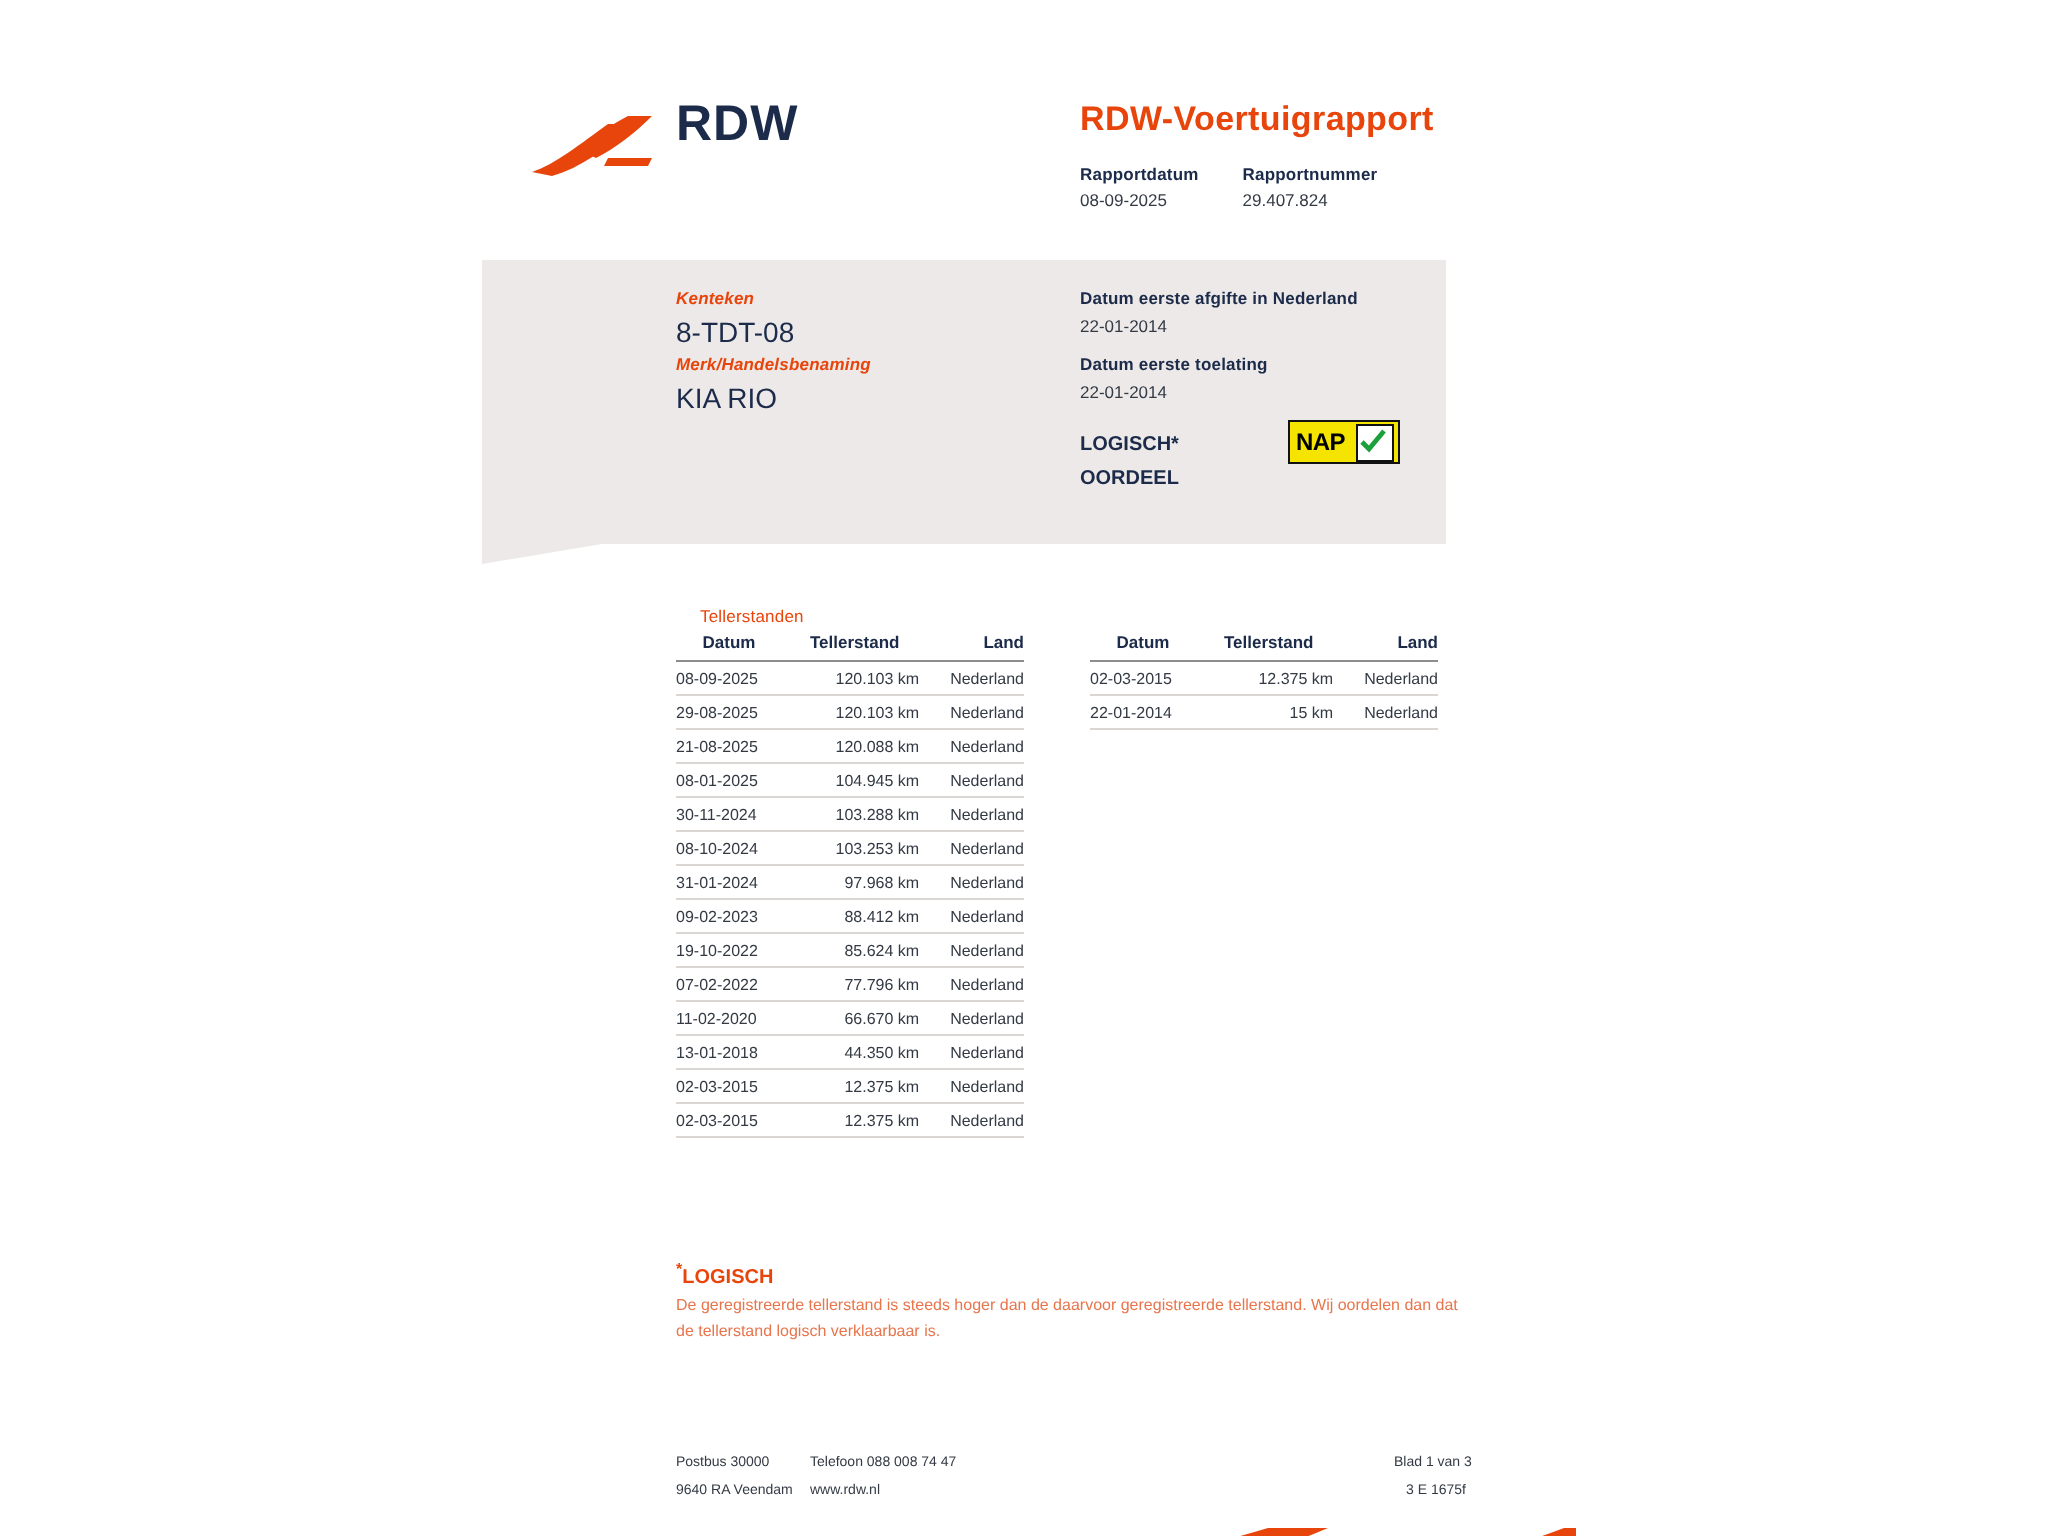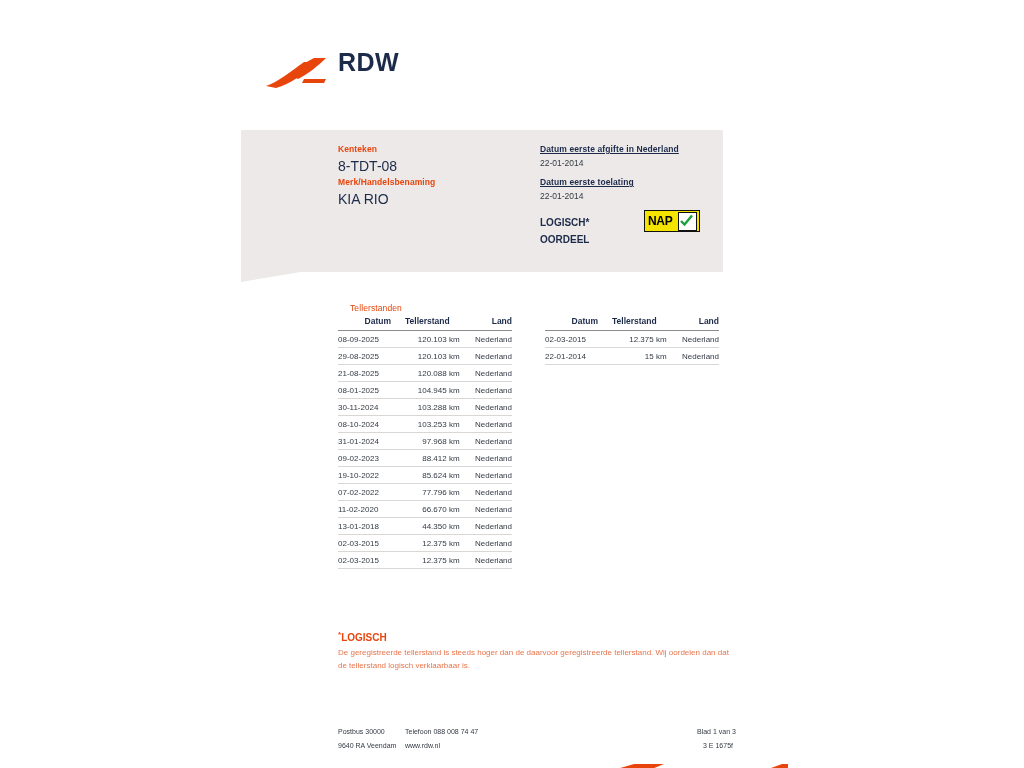--- a/index.html
+++ b/index.html
@@ -92,32 +92,32 @@
     border-right: 60px solid transparent;
   }
 
   .fld { position: absolute; }
   .fld-label {
     font-size: 8.5px;
     font-weight: bold;
     color: #e8450c;
     letter-spacing: 0.1px;
     margin-bottom: 4px;
+    font-style: italic;
   }
   .fld-value {
     font-size: 14px;
     color: #1c2b4a;
   }
   .fld-label-blue {
     font-size: 8.5px;
     font-weight: bold;
     color: #1c2b4a;
     letter-spacing: 0.1px;
     margin-bottom: 4px;
-    text-decoration: underline;
   }
   .fld-value-small {
     font-size: 8.5px;
     color: #333a44;
   }
 
   .verdict {
     position: absolute;
     left: 540px;
     top: 190px;
@@ -172,21 +172,21 @@
     border-collapse: collapse;
     font-size: 8px;
     color: #333a44;
   }
   .tbl.left  { left: 338px; top: 292px; width: 174px; }
   .tbl.right { left: 545px; top: 292px; width: 174px; }
   .tbl th {
     font-size: 8.5px;
     font-weight: bold;
     color: #1c2b4a;
-    text-align: right;
+    text-align: center;
     padding: 0 0 4px 0;
     border-bottom: 1px solid #8d8d8d;
     white-space: nowrap;
   }
   .tbl td {
     padding: 4px 0 3px 0;
     border-bottom: 1px solid #d9d6d4;
     white-space: nowrap;
   }
   .tbl th.c-date, .tbl td.c-date { width: 62px; }
@@ -240,21 +240,32 @@
     <span class="rdw-mark">
       <svg width="66" height="36" viewBox="0 0 66 36">
         <path d="M2 30 C14 26 26 16 40 6 L54 6 C40 18 26 28 12 32 Z" fill="#e8450c"></path>
         <path d="M24 18 C34 12 42 6 50 2 L62 2 C54 10 44 18 34 23 Z" fill="#e8450c"></path>
         <path d="M40 23 L62 23 L60 27 L38 27 Z" fill="#e8450c"></path>
       </svg>
     </span>
     <span class="rdw-word">RDW</span>
   </div>
 
-
+  <div class="report-title">RDW-Voertuigrapport</div>
+
+  <div class="meta-row">
+    <div class="meta-col">
+      <span class="meta-label">Rapportdatum</span>
+      <span class="meta-value">08-09-2025</span>
+    </div>
+    <div class="meta-col">
+      <span class="meta-label">Rapportnummer</span>
+      <span class="meta-value">29.407.824</span>
+    </div>
+  </div>
 
   <div class="panel">
     <div class="fld" style="left:97px; top:14px;">
       <div class="fld-label">Kenteken</div>
       <div class="fld-value">8-TDT-08</div>
     </div>
     <div class="fld" style="left:97px; top:47px;">
       <div class="fld-label">Merk/Handelsbenaming</div>
       <div class="fld-value">KIA RIO</div>
     </div>

